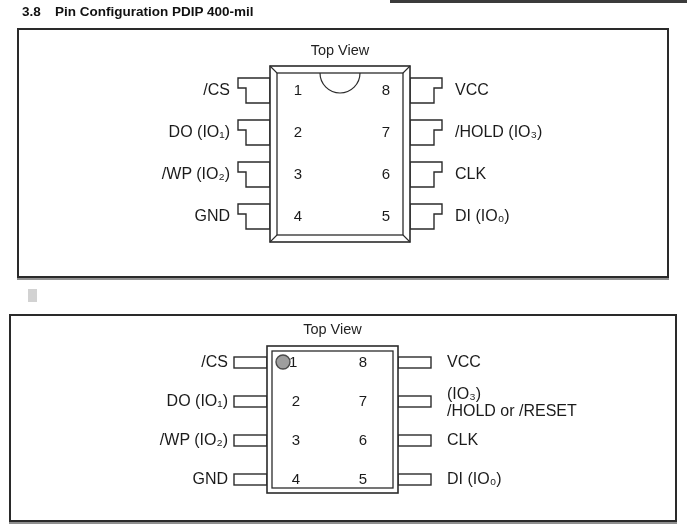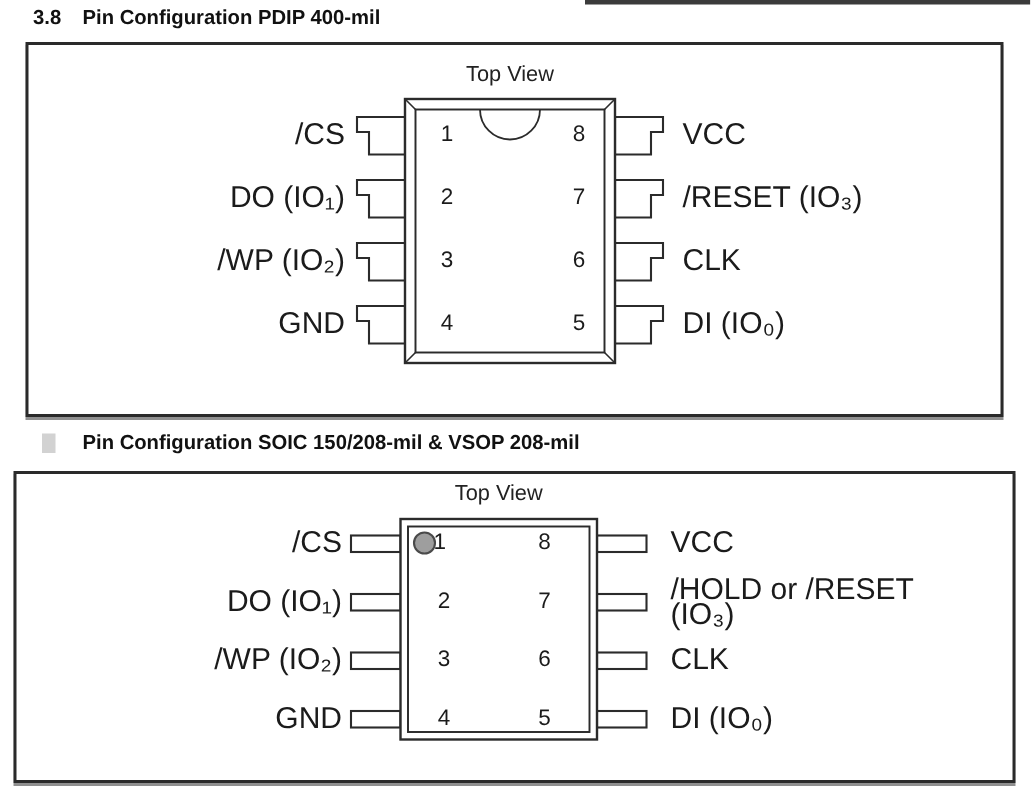--- a/index.html
+++ b/index.html
@@ -7,21 +7,21 @@
   #page {
     position:relative; width:687px; height:528px; background:#ffffff; overflow:hidden;
     font-family:Liberation Sans, sans-serif; color:var(--text);
   }
   .heading { position:absolute; font-size:13.5px; font-weight:bold; color:#111; white-space:nowrap; }
   .frame-box {
     position:absolute; box-sizing:border-box; background:#fff;
     border:2px solid var(--box_border); box-shadow:0 2px 0 #8f8f8f;
   }
   .topview { position:absolute; text-align:center; font-size:14.5px; color:#222; }
-  .lbl { position:absolute; font-size:20px; line-height:18px; color:var(--text); white-space:nowrap; }
+  .lbl { position:absolute; font-size:16px; line-height:18px; color:var(--text); white-space:nowrap; }
   .lbl.right-align { text-align:right; }
   .num { position:absolute; font-size:15px; line-height:18px; text-align:center; color:var(--text); }
   svg.overlay { position:absolute; left:0; top:0; pointer-events:none; }
   .ic-shape { stroke:var(--line); stroke-width:1.6; fill:#ffffff; }
   .ic-inner { stroke:var(--line); stroke-width:1.3; fill:#ffffff; }
   .ic-pin  { stroke:var(--line); stroke-width:1.4; fill:#ffffff; }
   .ic-bevel { stroke:var(--line); stroke-width:1.1; fill:none; }
   .ic-notch { stroke:var(--line); stroke-width:1.2; fill:none; }
   .pin1dot { fill:var(--pin1_dot); stroke:#4a4a4a; stroke-width:1.4; }
   .top-strip { position:absolute; left:390px; top:0; width:297px; height:3px; background:#3b3b3b; }
@@ -33,21 +33,20 @@
 <div id="page">
 
   <div class="top-strip"></div>
 
   <div class="heading" style="left:22px; top:4px;">3.8</div>
   <div class="heading" style="left:55px; top:4px;">Pin Configuration PDIP 400-mil</div>
 
   <div class="frame-box" style="left:17px; top:28px; width:652px; height:250px;"></div>
 
   <div class="faint-mark"></div>
-  <div class="heading" style="left:55px; top:287px;">Pin Configuration SOIC 150/208-mil &amp; VSOP 208-mil</div>
 
   <div class="frame-box" style="left:9px; top:314px; width:668px; height:208px;"></div>
 
   <svg class="overlay" width="687" height="528" viewBox="0 0 687 528">
 
     <g>
       <polygon class="ic-pin" points="270,78 238,78 238,88 246,88 246,103 270,103"></polygon>
       <polygon class="ic-pin" points="270,120 238,120 238,130 246,130 246,145 270,145"></polygon>
       <polygon class="ic-pin" points="270,162 238,162 238,172 246,172 246,187 270,187"></polygon>
       <polygon class="ic-pin" points="270,204 238,204 238,214 246,214 246,229 270,229"></polygon>
@@ -96,21 +95,21 @@
   <div class="num" style="left:288px; top:123px; width:20px;">2</div>
   <div class="num" style="left:288px; top:165px; width:20px;">3</div>
   <div class="num" style="left:288px; top:207px; width:20px;">4</div>
 
   <div class="num" style="left:376px; top:81px;  width:20px;">8</div>
   <div class="num" style="left:376px; top:123px; width:20px;">7</div>
   <div class="num" style="left:376px; top:165px; width:20px;">6</div>
   <div class="num" style="left:376px; top:207px; width:20px;">5</div>
 
   <div class="lbl" style="left:455px; top:81px;  width:210px;">VCC</div>
-  <div class="lbl" style="left:455px; top:123px; width:210px;">/RESET (IO₃)</div>
+  <div class="lbl" style="left:455px; top:123px; width:210px;">/HOLD (IO₃)</div>
   <div class="lbl" style="left:455px; top:165px; width:210px;">CLK</div>
   <div class="lbl" style="left:455px; top:207px; width:210px;">DI (IO₀)</div>
 
   <div class="topview" style="left:267px; top:321px; width:131px;">Top View</div>
 
   <div class="lbl right-align" style="left:38px; top:353px; width:190px;">/CS</div>
   <div class="lbl right-align" style="left:38px; top:392px; width:190px;">DO (IO₁)</div>
   <div class="lbl right-align" style="left:38px; top:431px; width:190px;">/WP (IO₂)</div>
   <div class="lbl right-align" style="left:38px; top:470px; width:190px;">GND</div>
 
@@ -119,19 +118,19 @@
   <div class="num" style="left:287px; top:431px; width:18px;">3</div>
   <div class="num" style="left:287px; top:470px; width:18px;">4</div>
 
   <div class="num" style="left:354px; top:353px; width:18px;">8</div>
   <div class="num" style="left:354px; top:392px; width:18px;">7</div>
   <div class="num" style="left:354px; top:431px; width:18px;">6</div>
   <div class="num" style="left:354px; top:470px; width:18px;">5</div>
 
   <div class="lbl" style="left:447px; top:353px; width:220px;">VCC</div>
   <div class="lbl" style="left:447px; top:385px; width:220px; line-height:17px;">
+    <span style="display:block;">(IO₃)</span>
     <span style="display:block;">/HOLD or /RESET</span>
-    <span style="display:block;">(IO₃)</span>
   </div>
   <div class="lbl" style="left:447px; top:431px; width:220px;">CLK</div>
   <div class="lbl" style="left:447px; top:470px; width:220px;">DI (IO₀)</div>
 
 </div>
 
 </body></html>

